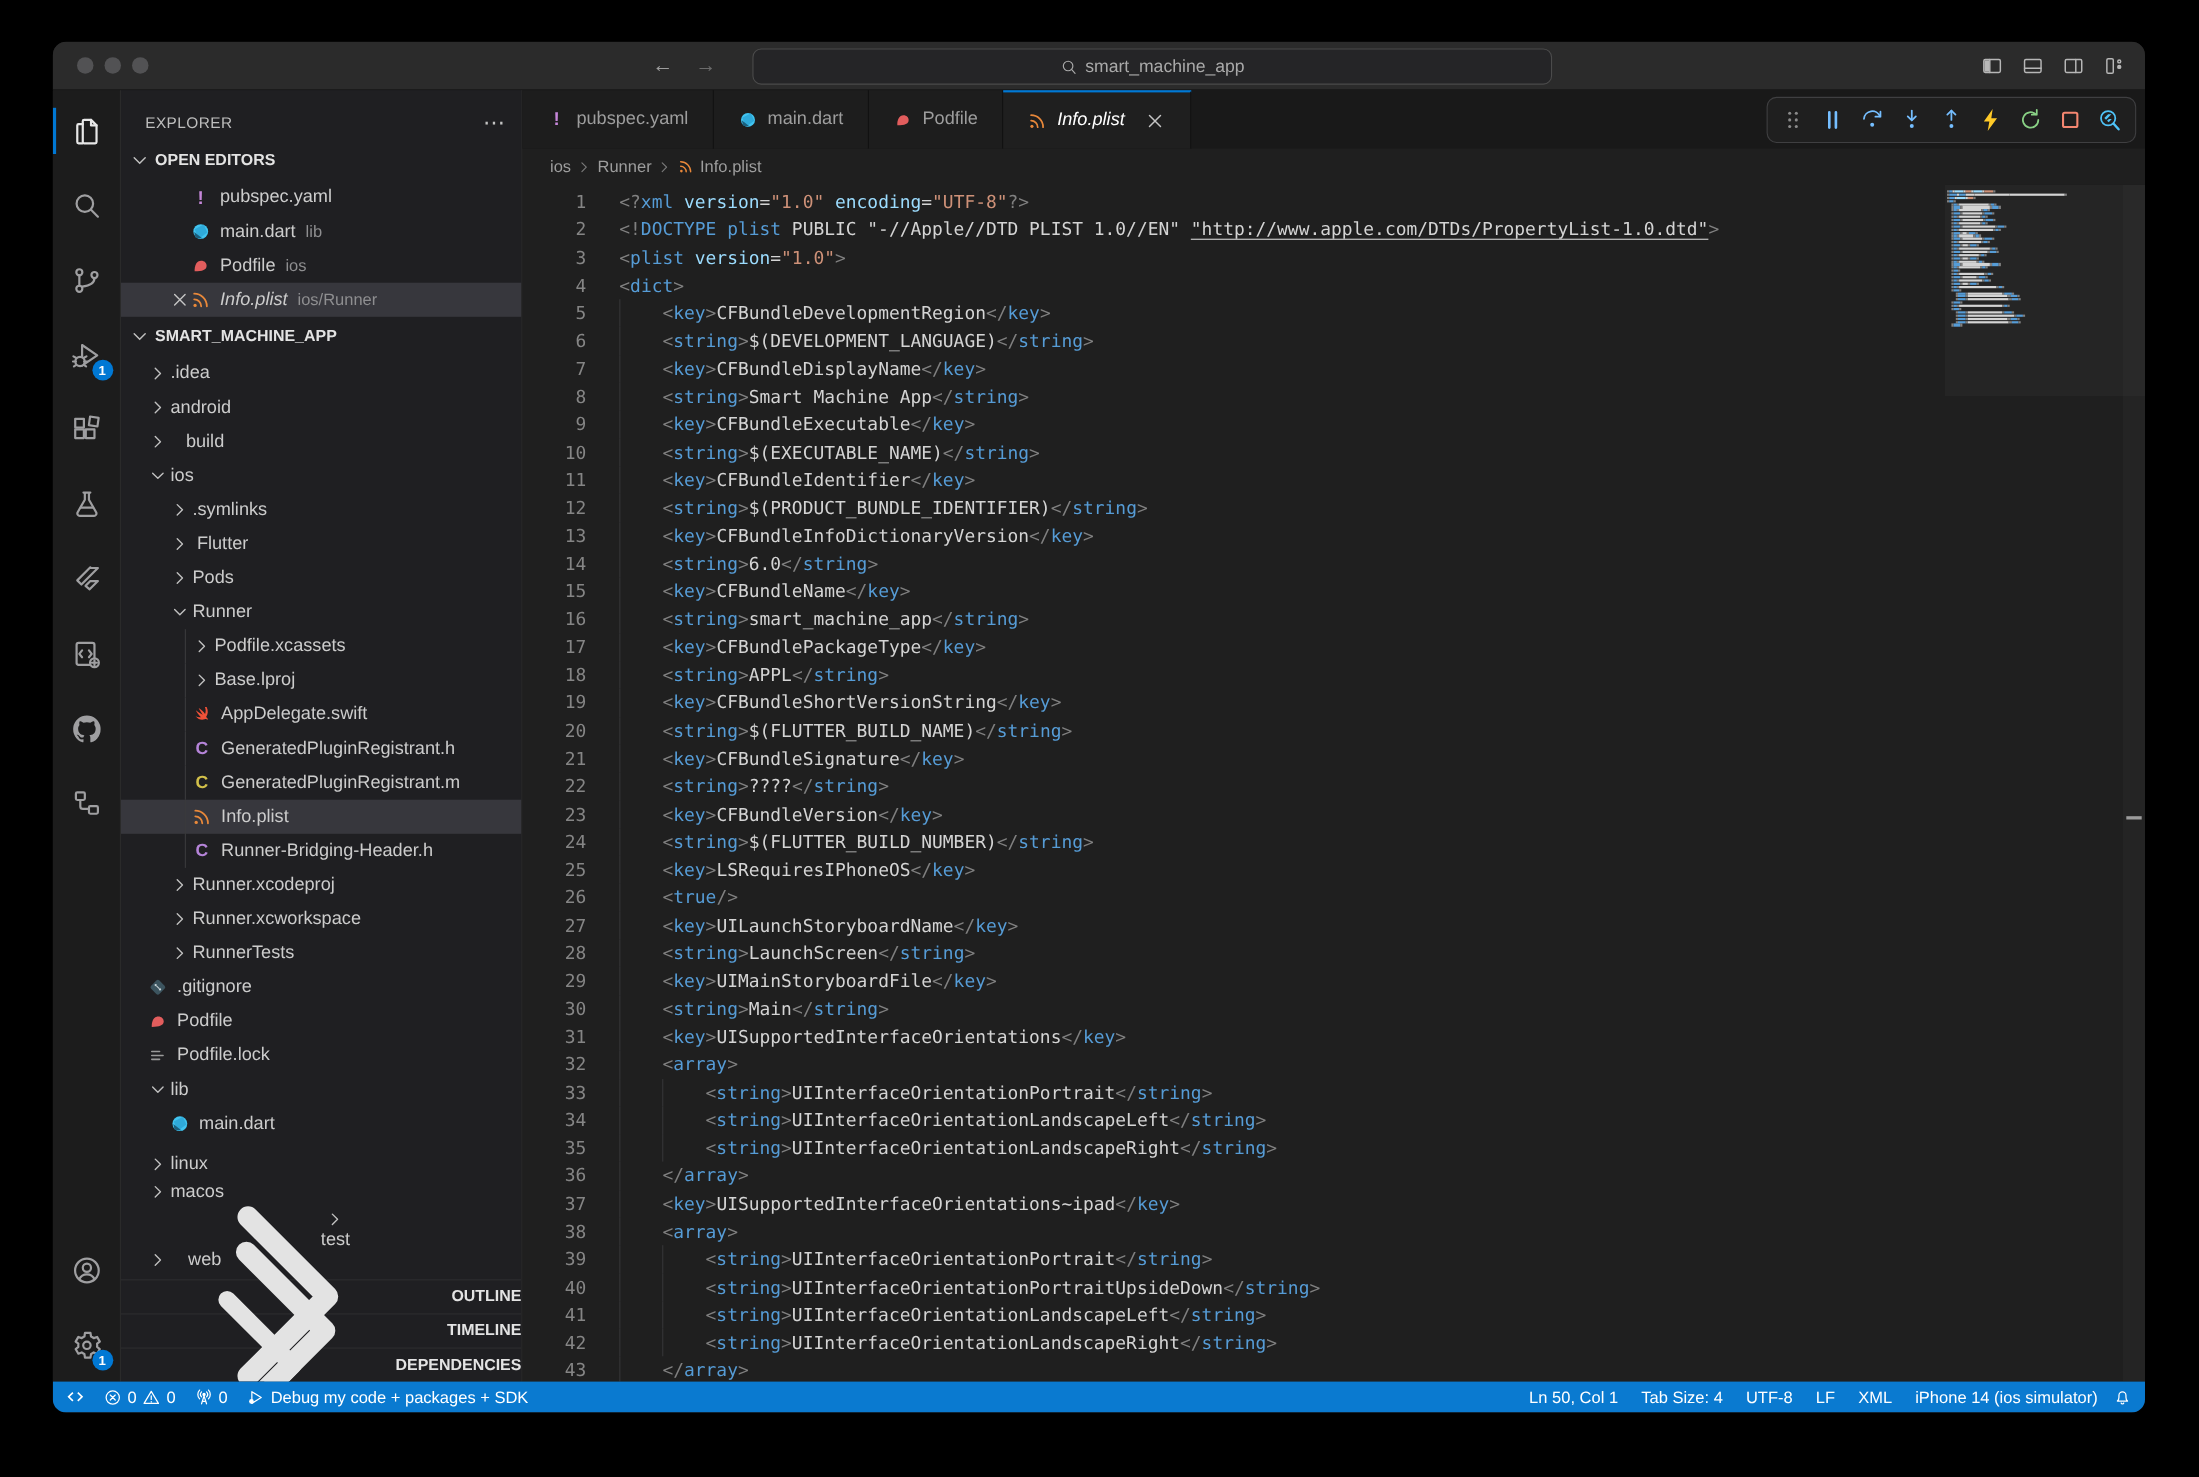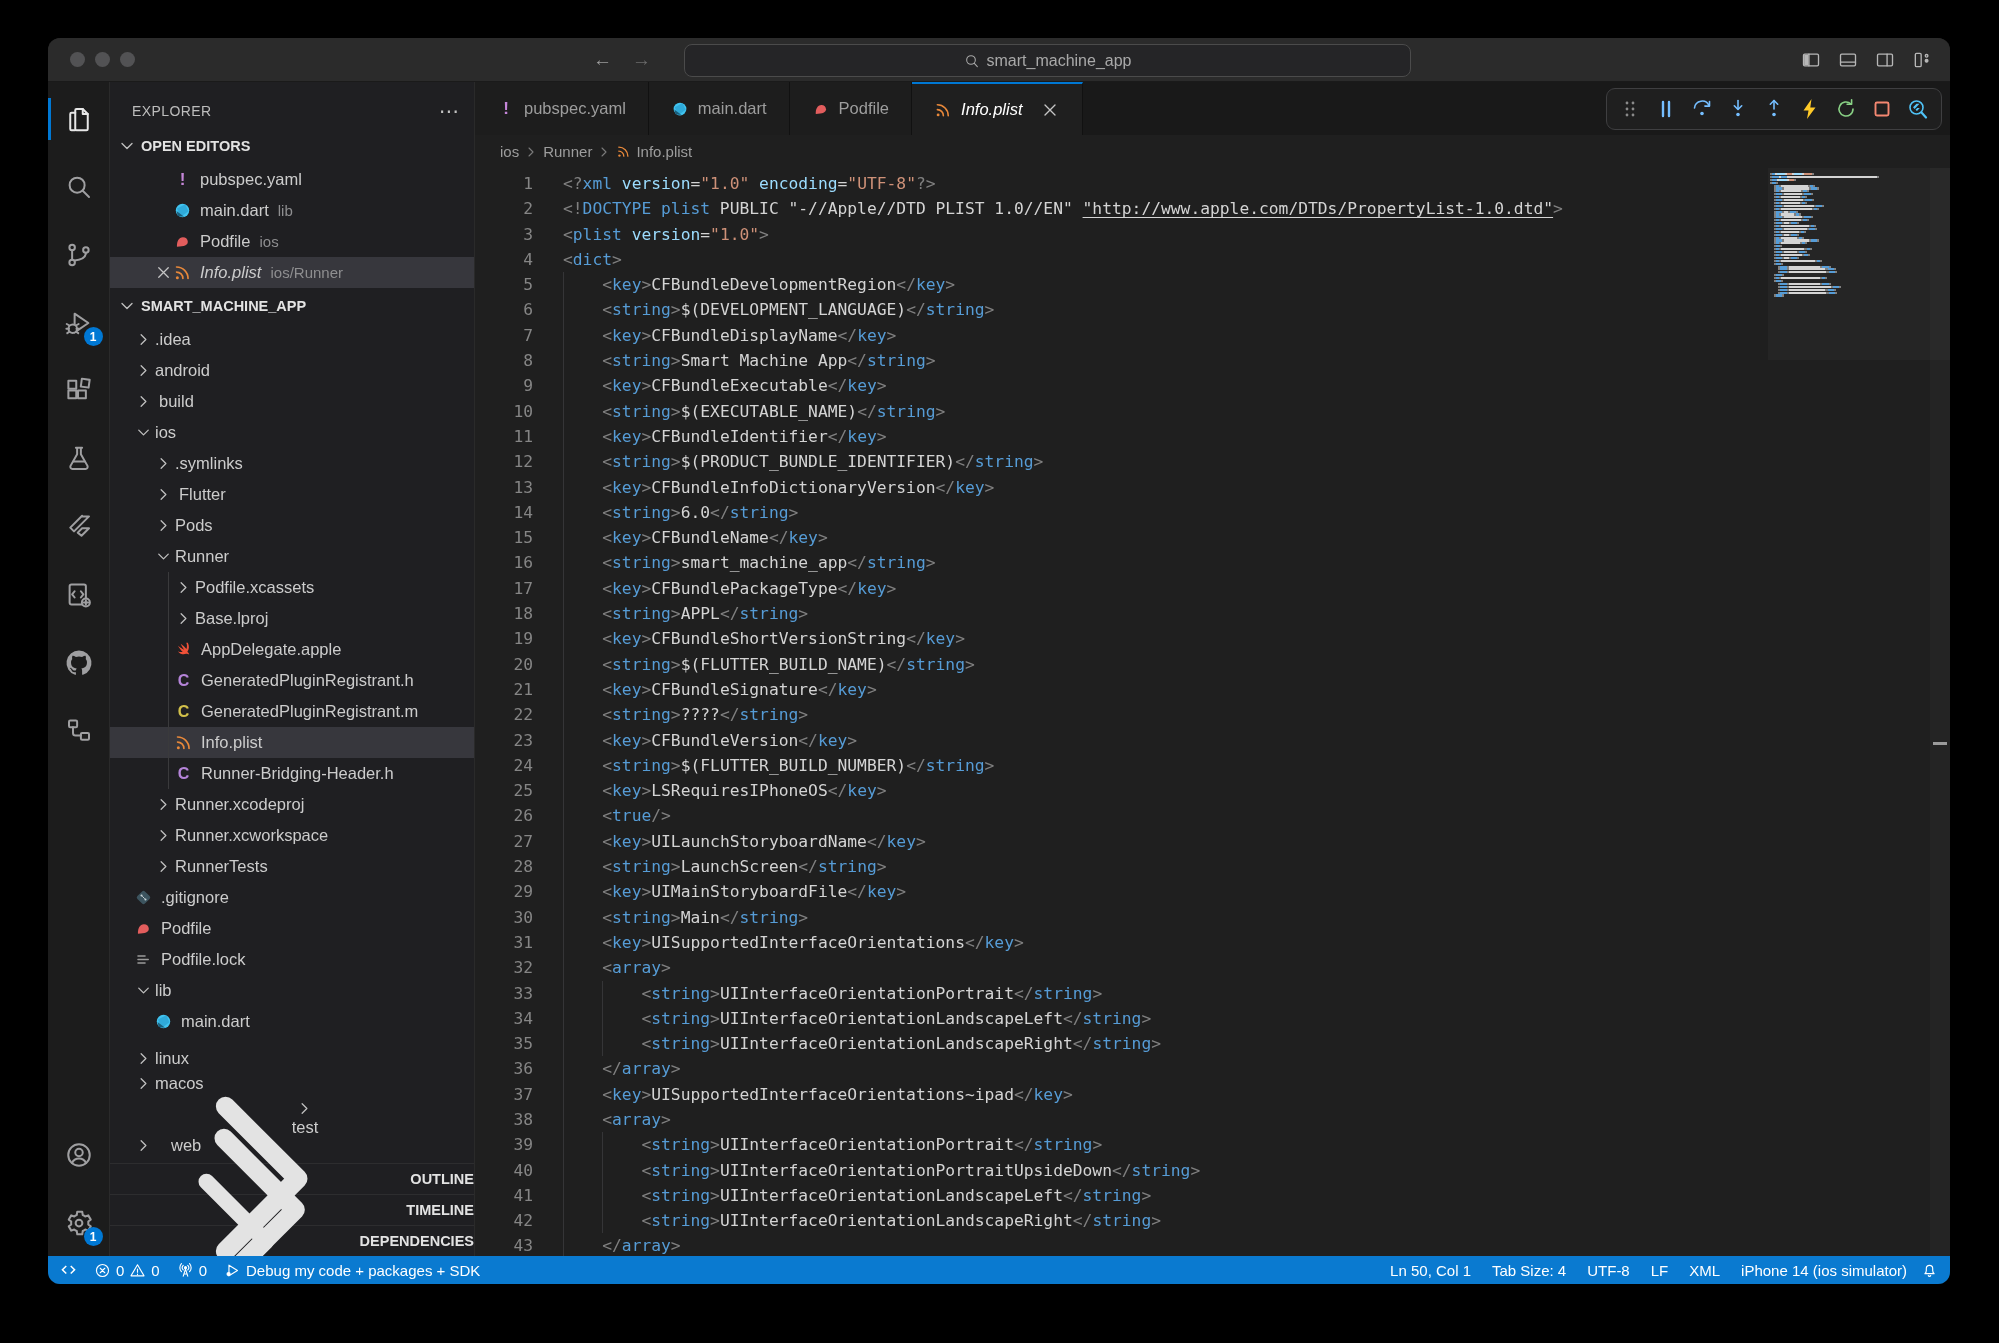--- a/index.html
+++ b/index.html
@@ -376,21 +376,21 @@
               </svg>
             </span>
             <span class="lbl" style="margin-left:2px">android</span>
           </div>
           <div class="row" style="padding-left: 24px;">
             <span class="chev icn">
               <svg viewBox="0 0 24 24" fill="none" stroke="currentColor" stroke-width="1.6" stroke-linecap="round" stroke-linejoin="round">
                 <path d="M9 6l6 6-6 6"></path>
               </svg>
             </span>
-            <span class="lbl" style="margin-left:6px">build</span>
+            <span class="lbl" style="margin-left:16px">build</span>
           </div>
           <div class="row" style="padding-left: 24px;">
             <span class="chev icn">
               <svg viewBox="0 0 24 24" fill="none" stroke="currentColor" stroke-width="1.6" stroke-linecap="round" stroke-linejoin="round">
                 <path d="M6 9l6 6 6-6"></path>
               </svg>
             </span>
             <span class="lbl" style="margin-left:2px">ios</span>
           </div>
           <div class="row" style="padding-left: 44px;">
@@ -443,21 +443,21 @@
             </span>
             <span class="lbl" style="margin-left:2px">Base.lproj</span>
           </div>
           <div class="row" style="padding-left: 64px;">
             <span class="tree-guide"></span>
             <span class="icn ">
               <svg viewBox="0 0 24 24">
                 <path d="M17.5 3.5c2.1 4.3 1.6 8.6-.6 11.3 1.2.9 2 2.1 2.3 3.4-1.6-.7-2.8-1.1-4-.7-2.9 1.1-7.1.7-10.4-3.4 2 1.1 4.3 1.5 6.2 1C8.5 12.8 6.2 9.7 5.1 7.3c2.5 2.1 5.4 4 7.9 5C10.9 9.6 9.2 6.6 8.4 4.7c2.8 1.9 5.7 4.5 7.3 6.7 1-2.6.9-5.4-.2-7.9z" fill="#f05138"></path>
               </svg>
             </span>
-            <span class="lbl">AppDelegate.apple</span>
+            <span class="lbl">AppDelegate.swift</span>
           </div>
           <div class="row" style="padding-left: 64px;">
             <span class="tree-guide"></span>
             <span class="icn ">
               <b style="color:#b584d9;font-family:'Liberation Sans',sans-serif;font-size:16px;line-height:1">C</b>
             </span>
             <span class="lbl">GeneratedPluginRegistrant.h</span>
           </div>
           <div class="row" style="padding-left: 64px;">
             <span class="tree-guide"></span>

